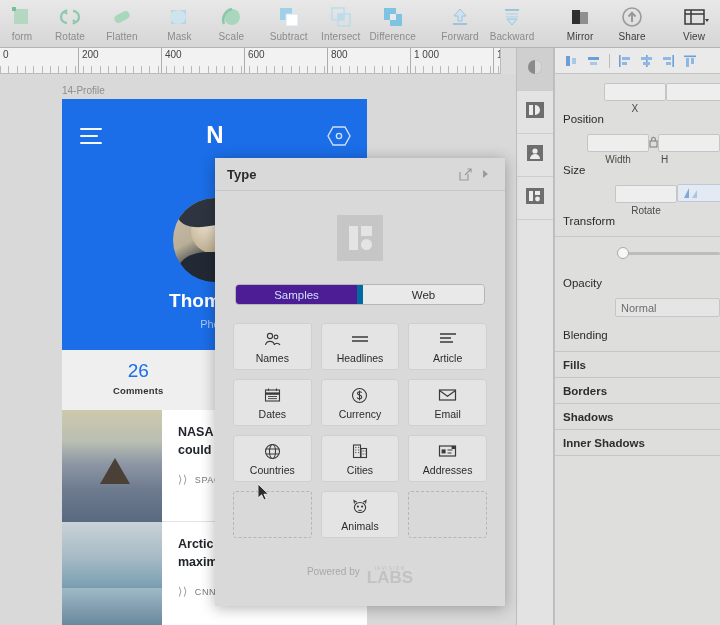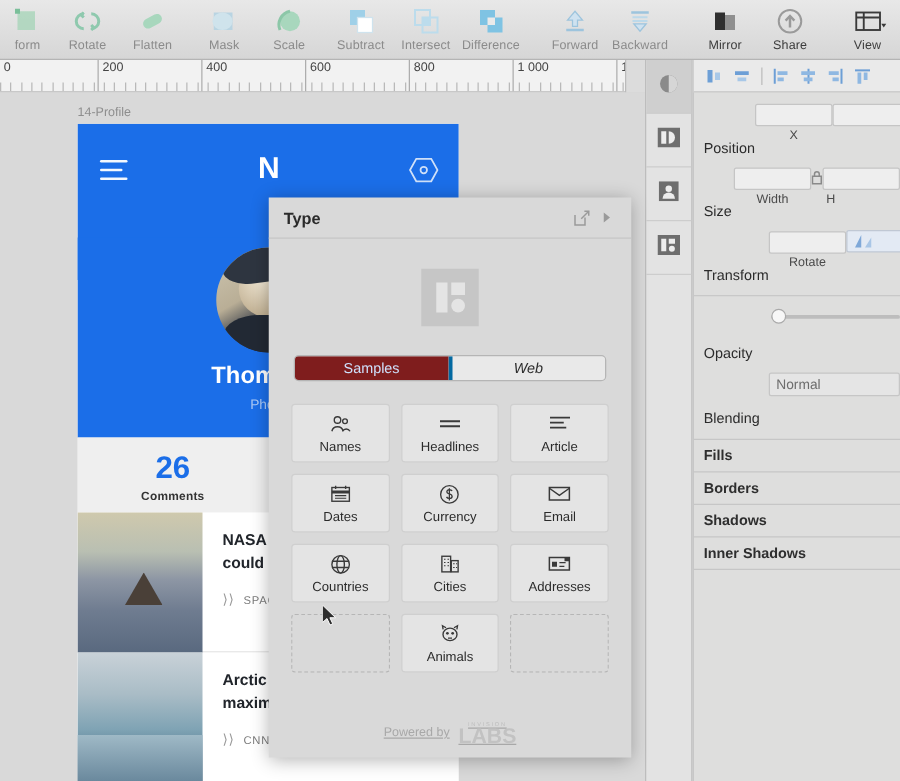--- a/index.html
+++ b/index.html
@@ -54,21 +54,21 @@
   .av-body{ position:absolute; left:6px; bottom:-10px; width:72px; height:40px; border-radius:40% 40% 0 0;
     background:#222934; }
   .ab-name{ position:absolute; left:0; right:0; top:100px; text-align:center;
     color:#fff; font-size:19px; font-weight:bold; }
   .ab-sub{ position:absolute; left:0; right:0; top:128px; text-align:center;
     color:#a9c8f5; font-size:11px; }
 
   .stats{ position:absolute; left:0; top:251px; width:305px; height:60px; background:#efefef;
     display:flex; }
   .stat{ flex:1; text-align:center; padding-top:10px; }
-  .stat .num{ font-size:25px; font-weight:bold; color:#1b6ee8; }
+  .stat .num{ font-size:19px; font-weight:normal; color:#1b6ee8; }
   .stat .cap{ font-size:9.5px; font-weight:bold; color:#333; margin-top:3px; letter-spacing:.2px;}
 
   .feed{ position:absolute; left:0; top:311px; width:305px; }
   .feed-row{ display:flex; height:112px; border-bottom:1px solid #e2e2e2; background:#fff; }
   .feed-img{ width:100px; height:112px; flex:none; }
   .fi-1{ background:linear-gradient(#cfc9ad 0%,#b9bfb2 28%,#8d96a4 48%,#6f7c90 70%,#59697f 100%); position:relative;}
   .fi-1::after{ content:""; position:absolute; left:38px; top:48px; width:30px; height:26px;
     background:#4a4038; clip-path:polygon(50% 0,100% 100%,0 100%); }
   .fi-2{ background:linear-gradient(#c9d2d8 0%,#a9bcc6 30%,#7fa3b4 55%,#4d6f85 80%,#3d5c72 100%); position:relative;}
   .fi-2::after{ content:""; position:absolute; left:0; top:66px; width:100px; height:46px;
@@ -126,32 +126,32 @@
   .tp-hicon{ width:20px; height:20px; display:flex; align-items:center; justify-content:center; }
   .tp-logo{ width:46px; height:46px; margin:24px auto 0; background:#c6c6c6; position:relative; }
   .tp-logo .bar{ position:absolute; left:12px; top:11px; width:9px; height:24px; background:#e4e4e4; }
   .tp-logo .sq{ position:absolute; left:24px; top:11px; width:11px; height:10px; background:#e4e4e4; }
   .tp-logo .ci{ position:absolute; left:24px; top:24px; width:11px; height:11px; border-radius:50%; background:#e4e4e4; }
 
   .segmented{ margin:23px 20px 0; height:21px; display:flex;
     border:1px solid #b5b5b5; border-radius:4px; overflow:hidden; }
   .seg{ flex:1; display:flex; align-items:center; justify-content:center;
     font-size:11.5px; color:#2d2d2d; background:#e9e9e9; }
-  .seg.active{ background:#7f1d1d; color:#cfe0fb; }
-  .seg + .seg{ border-left:3px solid #0369a1;font-style:italic; }
+  .seg.active{ background:#4c1d95; color:#cfe0fb; }
+  .seg + .seg{ border-left:6px solid #0369a1; }
 
   .grid{ margin:18px 18px 0; display:grid; grid-template-columns:repeat(3,1fr); gap:9px; }
   .cell{ height:47px; background:#e4e4e4; border:1px solid #cfcfcf; border-radius:3px;
     display:flex; flex-direction:column; align-items:center; justify-content:center; }
   .cell.empty{ background:transparent; border:1px dashed #b6b6b6; }
   .cell .cico{ height:19px; display:flex; align-items:center; justify-content:center; }
   .cell .clab{ font-size:10.5px; color:#2b2b2b; margin-top:3px; }
 
-  .tp-foot{ position:absolute; left:0; right:0; bottom:10px; text-align:center;
-    font-size:10px; color:#a8a8a8; display:flex; align-items:center; justify-content:center; gap:7px;text-decoration:underline;}
+  .tp-foot{ position:absolute; left:0; right:0; bottom:21px; text-align:center;
+    font-size:10px; color:#a8a8a8; display:flex; justify-content:center; gap:7px;}
   .tp-foot .labs{ display:flex; flex-direction:column; align-items:center; }
   .tp-foot .invis{ font-size:4.5px; letter-spacing:1.4px; color:#bdbdbd; }
   .tp-foot .labsw{ font-size:17px; font-weight:bold; letter-spacing:0px; color:#c2c2c2; line-height:14px;}
 
   .cursor{ position:absolute; left:258px; top:484px; width:13px; height:18px; }
 </style>
 </head>
 <body>
 
 <div id="app">

